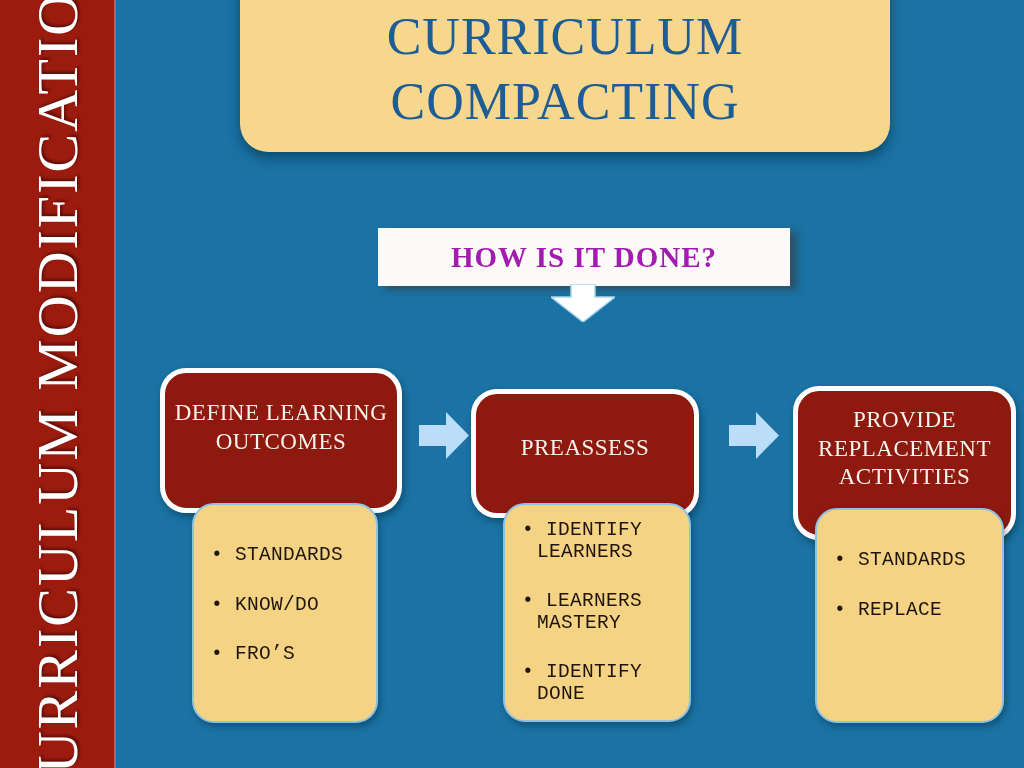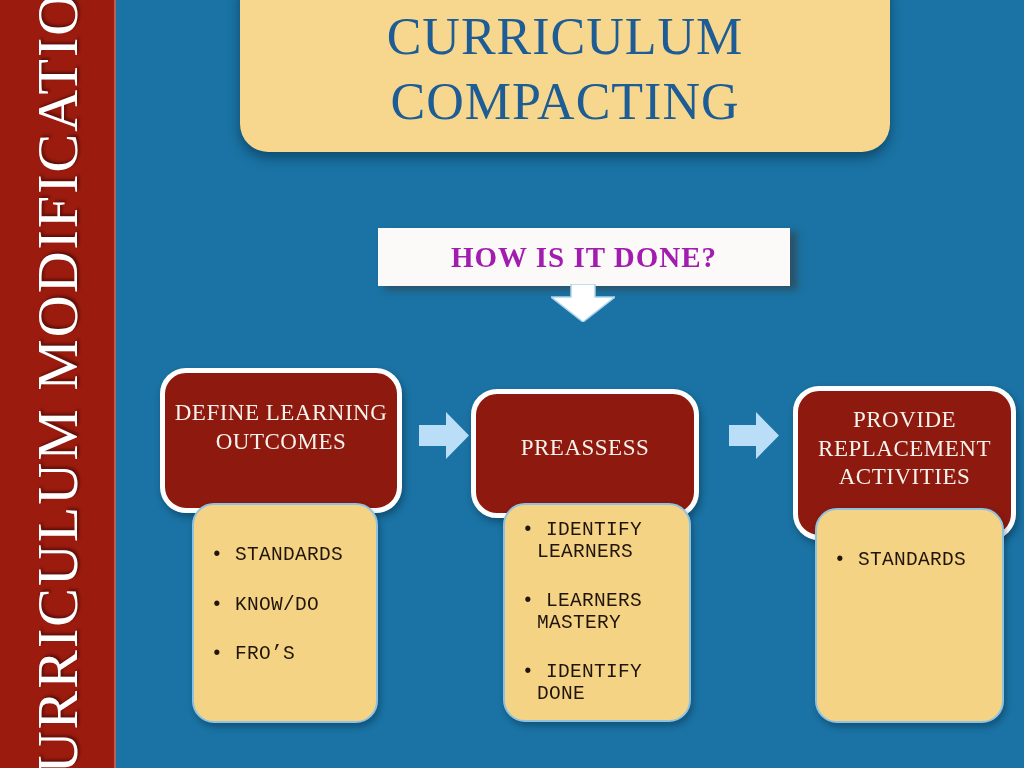--- a/index.html
+++ b/index.html
@@ -144,16 +144,17 @@
     <ul class="bullets">
       <li>IDENTIFY LEARNERS</li>
       <li>LEARNERS MASTERY</li>
       <li>IDENTIFY DONE</li>
     </ul>
   </div>
 
   <div class="tan-box tb3">
     <ul class="bullets">
       <li>STANDARDS</li>
+      <li>REPLACE</li>
     </ul>
   </div>
 
 </div>
 
 </body></html>

